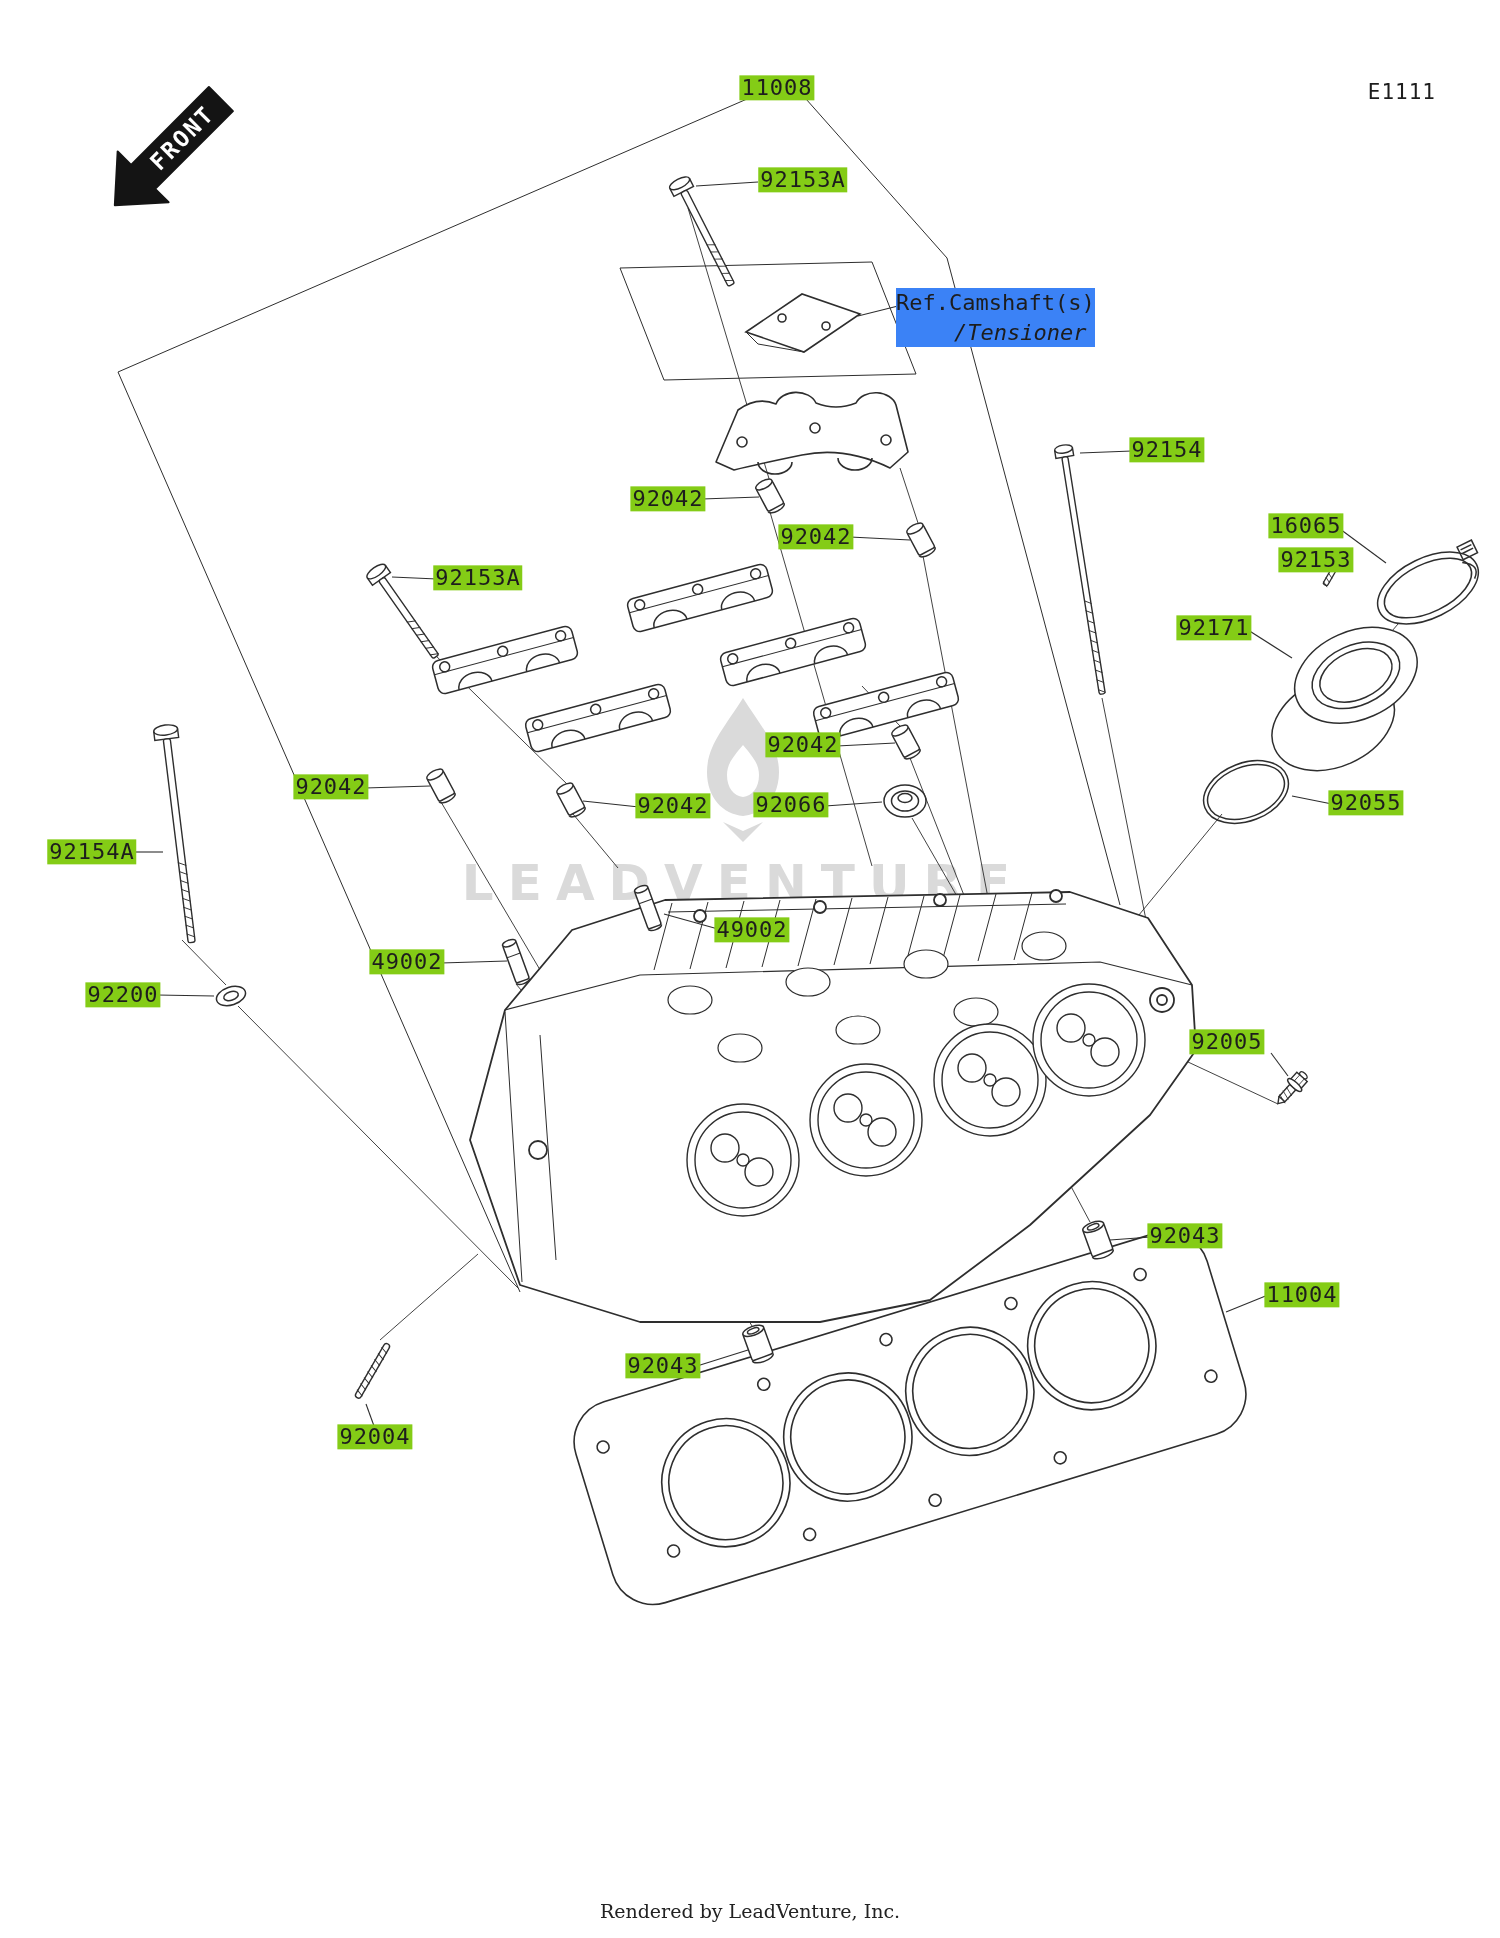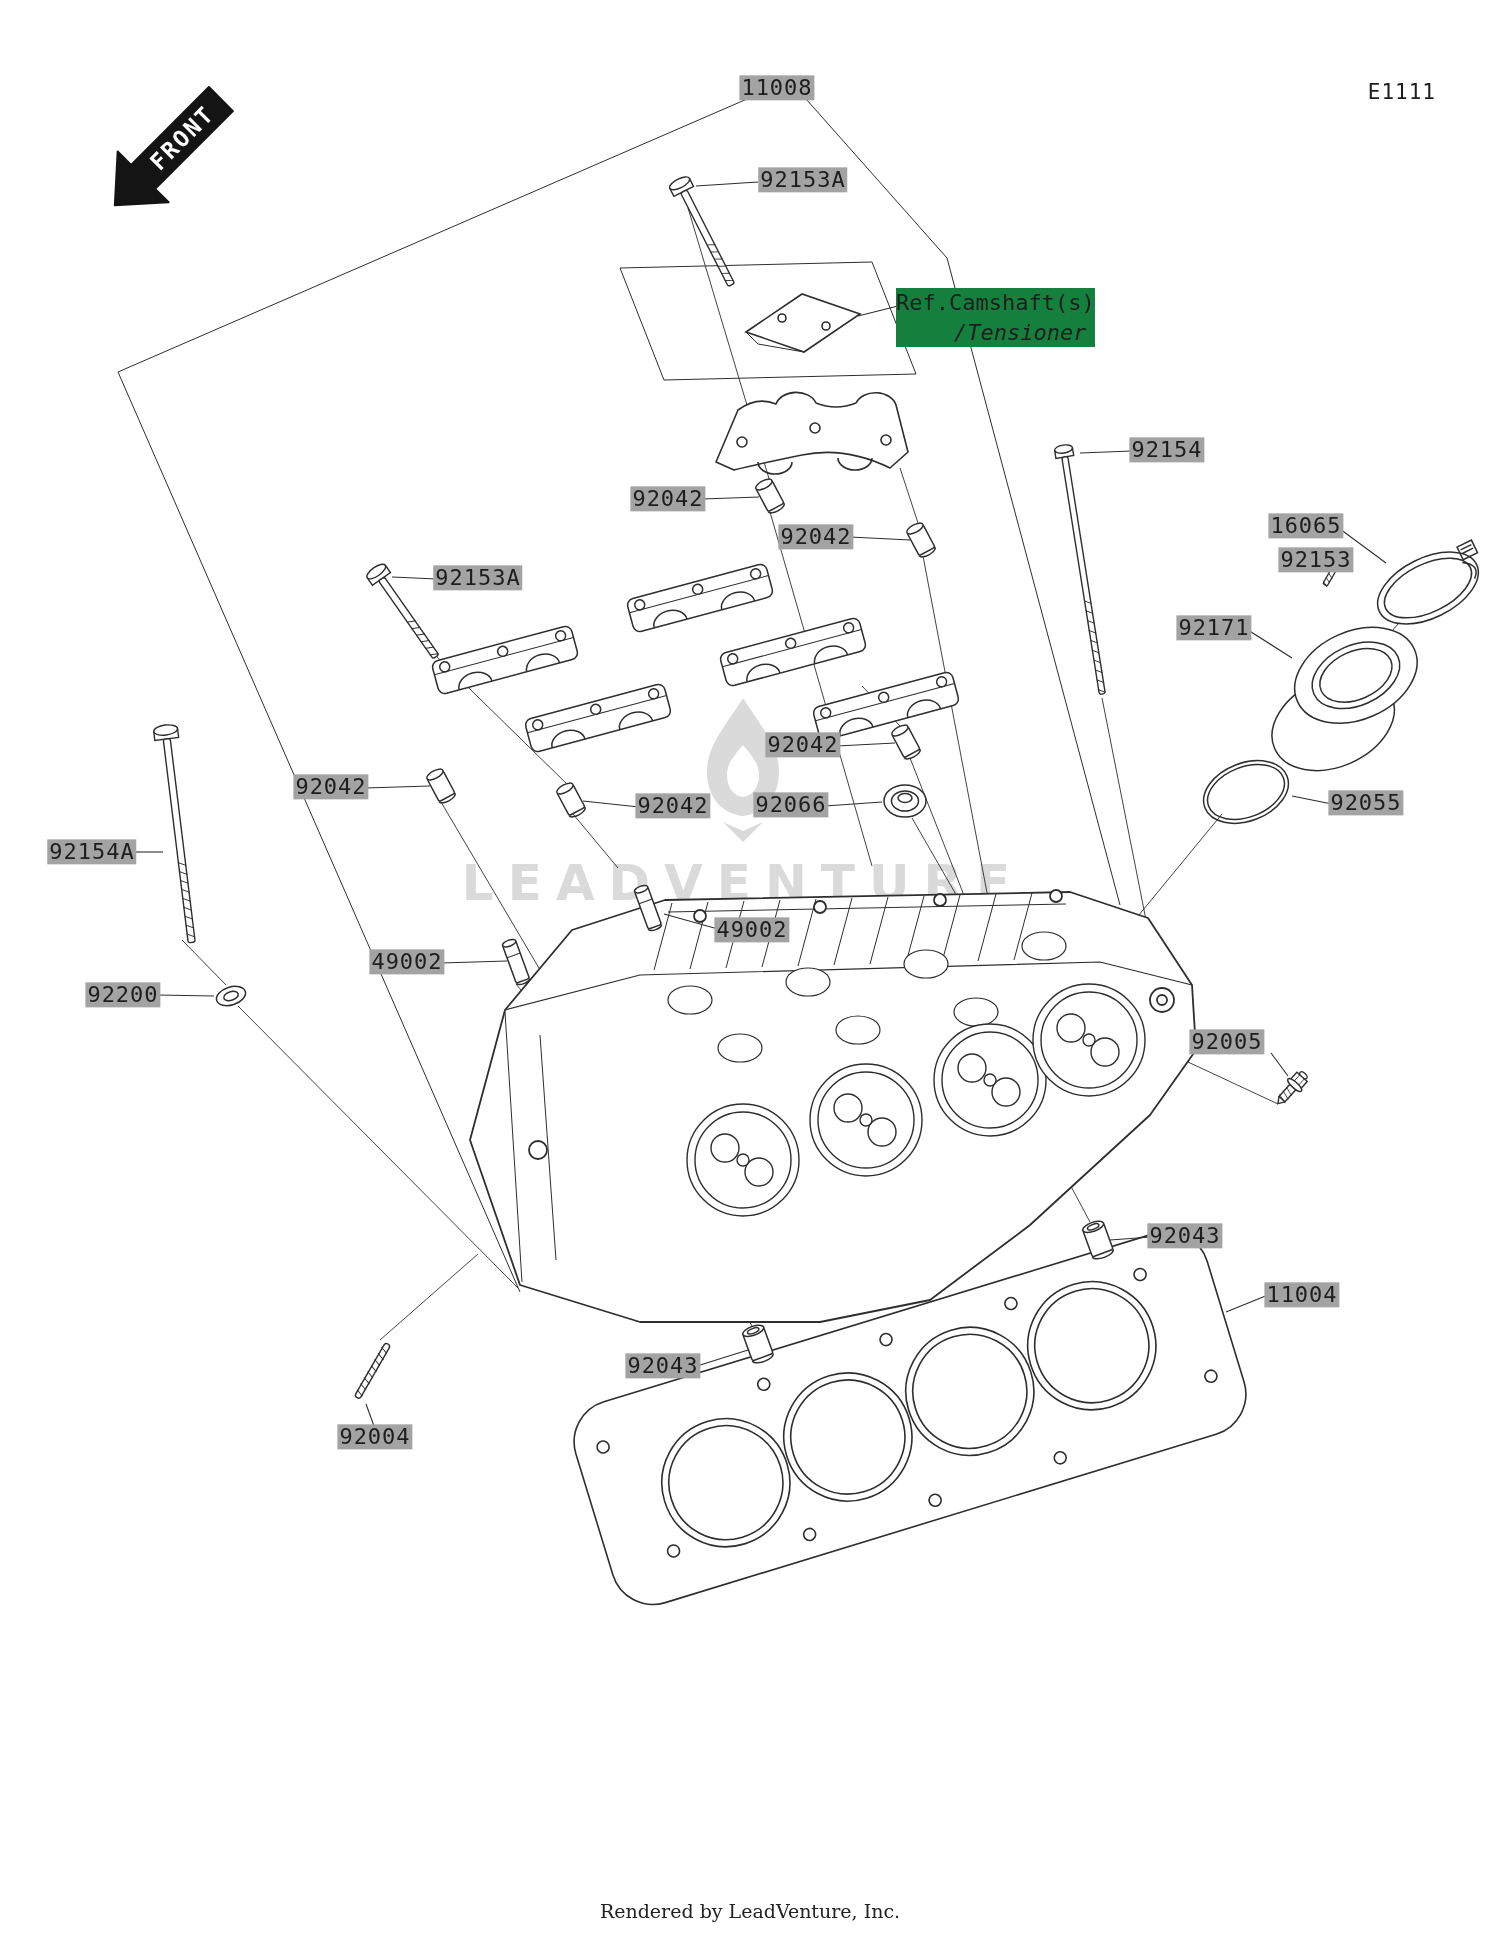--- a/index.html
+++ b/index.html
@@ -5,31 +5,31 @@
   html,body { margin:0; padding:0; background:#ffffff; }
   .stage {
     position:relative; width:1500px; height:1938px; margin:0 auto;
     background:#ffffff; overflow:hidden;
     font-family:"DejaVu Sans Mono", monospace;
   }
   .stage svg { position:absolute; left:0; top:0; }
   .plabel {
     position:absolute; transform:translate(-50%,-50%);
     font:22px "DejaVu Sans Mono", monospace; color:#1d1d1d;
-    letter-spacing:1px; white-space:nowrap; background:#a3a3a3;
+    letter-spacing:1px; white-space:nowrap; background:#84cc16;
     padding:0 2px; line-height:1.15; cursor:pointer; z-index:3;
   }
   .code-label {
     position:absolute; right:64px; top:36px;
     font:21px "DejaVu Sans Mono", monospace; color:#1d1d1d; letter-spacing:1px; z-index:3;margin-top:44px;
   }
   .ref-note {
     position:absolute; left:896px; top:288px;
     font:22px "DejaVu Sans Mono", monospace; color:#1d1d1d;
-    background:#15803d; line-height:1.35; z-index:3; white-space:nowrap;
+    background:#3b82f6; line-height:1.35; z-index:3; white-space:nowrap;
   }
   .ref-note .l2 { margin-left:58px;font-style:italic; }
   .footer {
     position:absolute; left:0; top:1900px; width:100%; text-align:center;
     font:19px "DejaVu Serif", serif; color:#222222; z-index:3;
   }
 </style>
 </head>
 <body>
 

